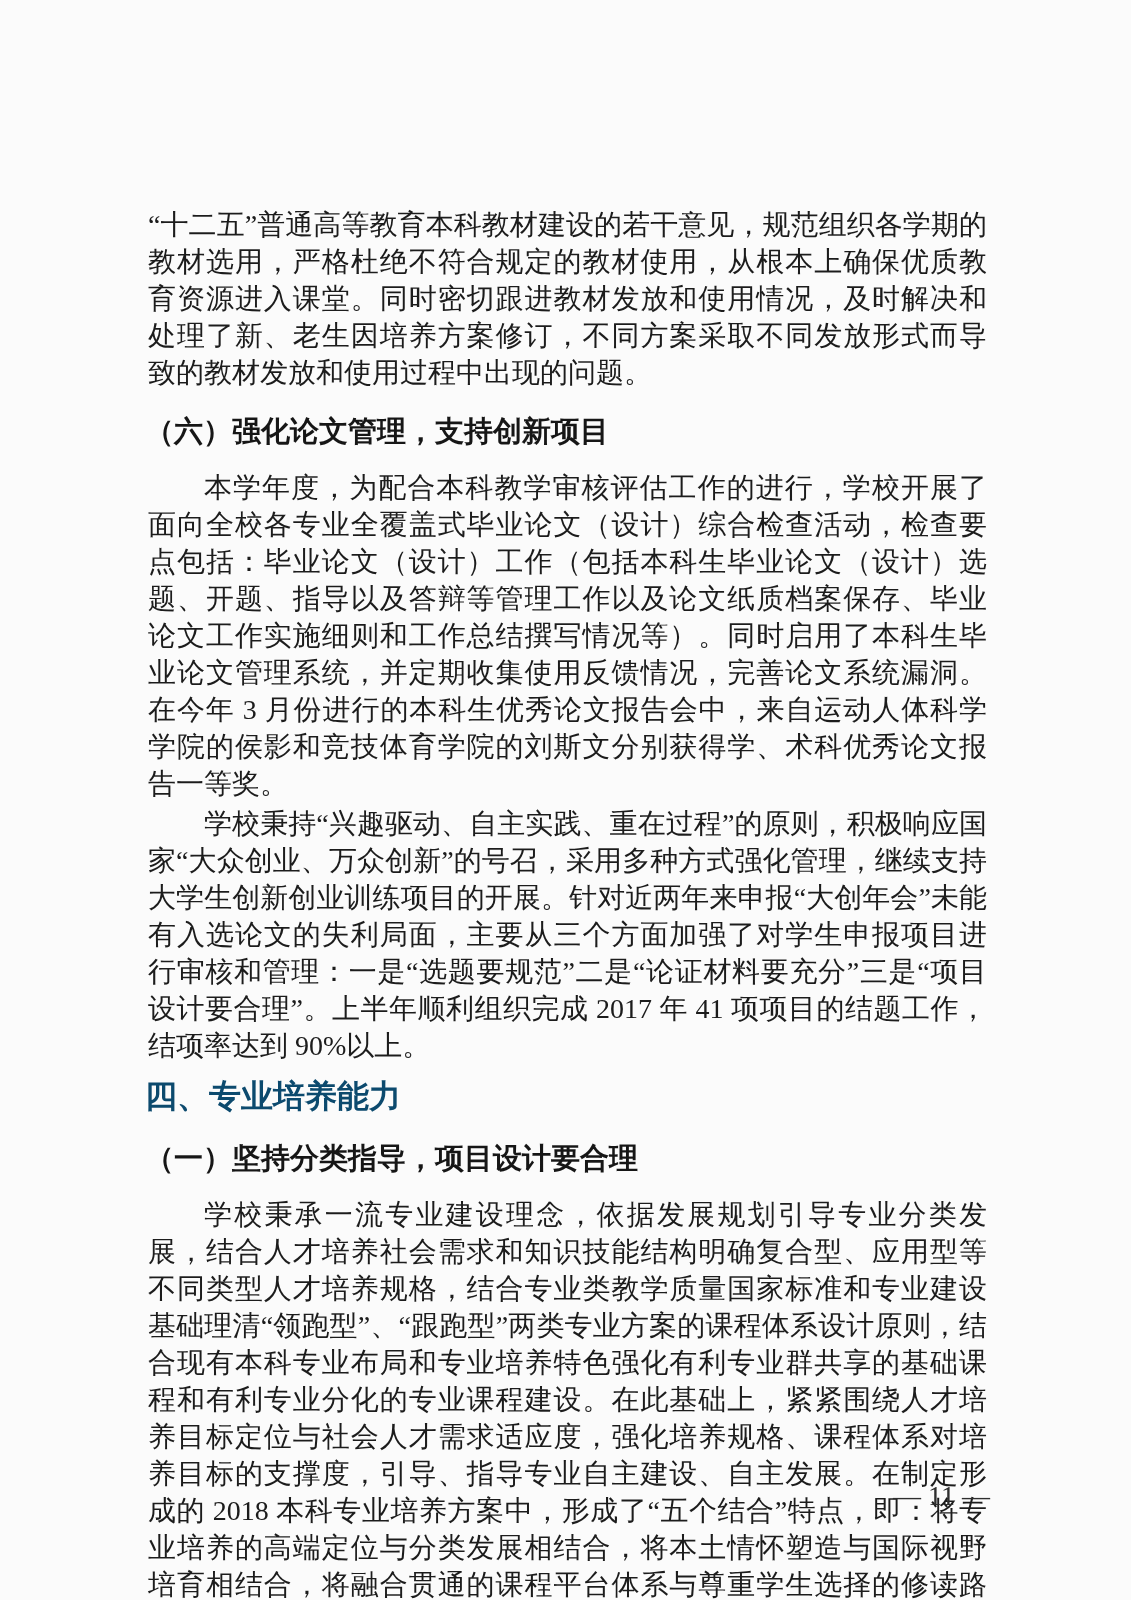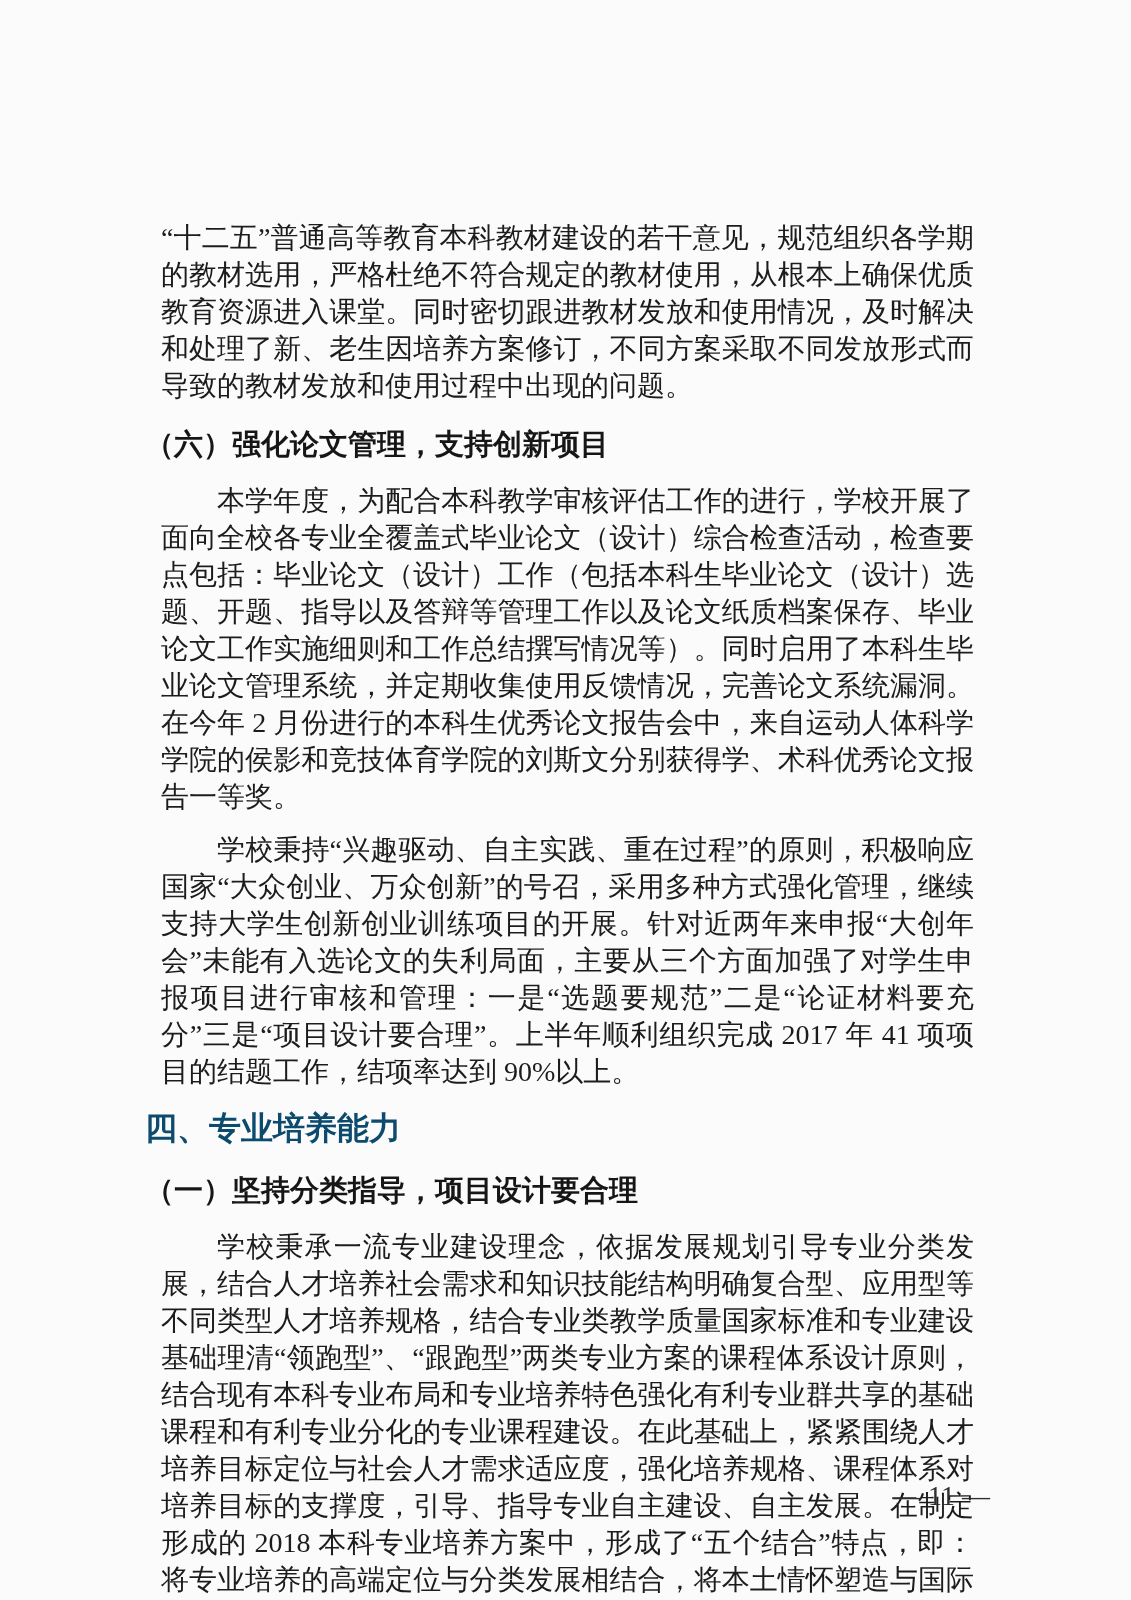--- a/index.html
+++ b/index.html
@@ -21,21 +21,21 @@
     box-sizing: border-box;
     padding: 203px 141px 0 145px;
   }
   .doc-body {
     width: 845px;
   }
   .para {
     font-size: 28px;
     line-height: 37px;
     text-align: justify;
-    margin: 16px;
+    margin: 3px;
     letter-spacing: 0;
   }
   .para.indent {
     text-indent: 2em;
   }
   .h-section {
     font-family: "Liberation Sans", "DejaVu Sans", sans-serif;
     font-weight: bold;
     font-size: 29px;
     line-height: 40px;
@@ -61,21 +61,21 @@
     font-family: "Liberation Serif", "DejaVu Serif", serif;
   }
 </style>
 </head>
 <body>
 
 <main class="page">
   <section class="doc-body">
       <div class="para">“十二五”普通高等教育本科教材建设的若干意见，规范组织各学期的教材选用，严格杜绝不符合规定的教材使用，从根本上确保优质教育资源进入课堂。同时密切跟进教材发放和使用情况，及时解决和处理了新、老生因培养方案修订，不同方案采取不同发放形式而导致的教材发放和使用过程中出现的问题。</div>
       <div class="h-section">（六）强化论文管理，支持创新项目</div>
-      <div class="para indent">本学年度，为配合本科教学审核评估工作的进行，学校开展了面向全校各专业全覆盖式毕业论文（设计）综合检查活动，检查要点包括：毕业论文（设计）工作（包括本科生毕业论文（设计）选题、开题、指导以及答辩等管理工作以及论文纸质档案保存、毕业论文工作实施细则和工作总结撰写情况等）。同时启用了本科生毕业论文管理系统，并定期收集使用反馈情况，完善论文系统漏洞。在今年 2 月份进行的本科生优秀论文报告会中，来自运动人体科学学院的侯影和竞技体育学院的刘斯文分别获得学、术科优秀论文报告一等奖。</div>
+      <div class="para indent">本学年度，为配合本科教学审核评估工作的进行，学校开展了面向全校各专业全覆盖式毕业论文（设计）综合检查活动，检查要点包括：毕业论文（设计）工作（包括本科生毕业论文（设计）选题、开题、指导以及答辩等管理工作以及论文纸质档案保存、毕业论文工作实施细则和工作总结撰写情况等）。同时启用了本科生毕业论文管理系统，并定期收集使用反馈情况，完善论文系统漏洞。在今年 3 月份进行的本科生优秀论文报告会中，来自运动人体科学学院的侯影和竞技体育学院的刘斯文分别获得学、术科优秀论文报告一等奖。</div>
       <div class="para indent">学校秉持“兴趣驱动、自主实践、重在过程”的原则，积极响应国家“大众创业、万众创新”的号召，采用多种方式强化管理，继续支持大学生创新创业训练项目的开展。针对近两年来申报“大创年会”未能有入选论文的失利局面，主要从三个方面加强了对学生申报项目进行审核和管理：一是“选题要规范”二是“论证材料要充分”三是“项目设计要合理”。上半年顺利组织完成 2017 年 41 项项目的结题工作，结项率达到 90%以上。</div>
       <div class="h-chapter">四、专业培养能力</div>
       <div class="h-section">（一）坚持分类指导，项目设计要合理</div>
       <div class="para indent">学校秉承一流专业建设理念，依据发展规划引导专业分类发展，结合人才培养社会需求和知识技能结构明确复合型、应用型等不同类型人才培养规格，结合专业类教学质量国家标准和专业建设基础理清“领跑型”、“跟跑型”两类专业方案的课程体系设计原则，结合现有本科专业布局和专业培养特色强化有利专业群共享的基础课程和有利专业分化的专业课程建设。在此基础上，紧紧围绕人才培养目标定位与社会人才需求适应度，强化培养规格、课程体系对培养目标的支撑度，引导、指导专业自主建设、自主发展。在制定形成的 2018 本科专业培养方案中，形成了“五个结合”特点，即：将专业培养的高端定位与分类发展相结合，将本土情怀塑造与国际视野培育相结合，将融合贯通的课程平台体系与尊重学生选择的修读路径相结合，将全程强化实践教学与突出创新创业教育相结合，将专业培养规范要求与培养模式改革探索相结合（详</div>
     </section>
   <footer class="page-footer">
     <span>— 11 —</span>
   </footer>
 </main>
 

